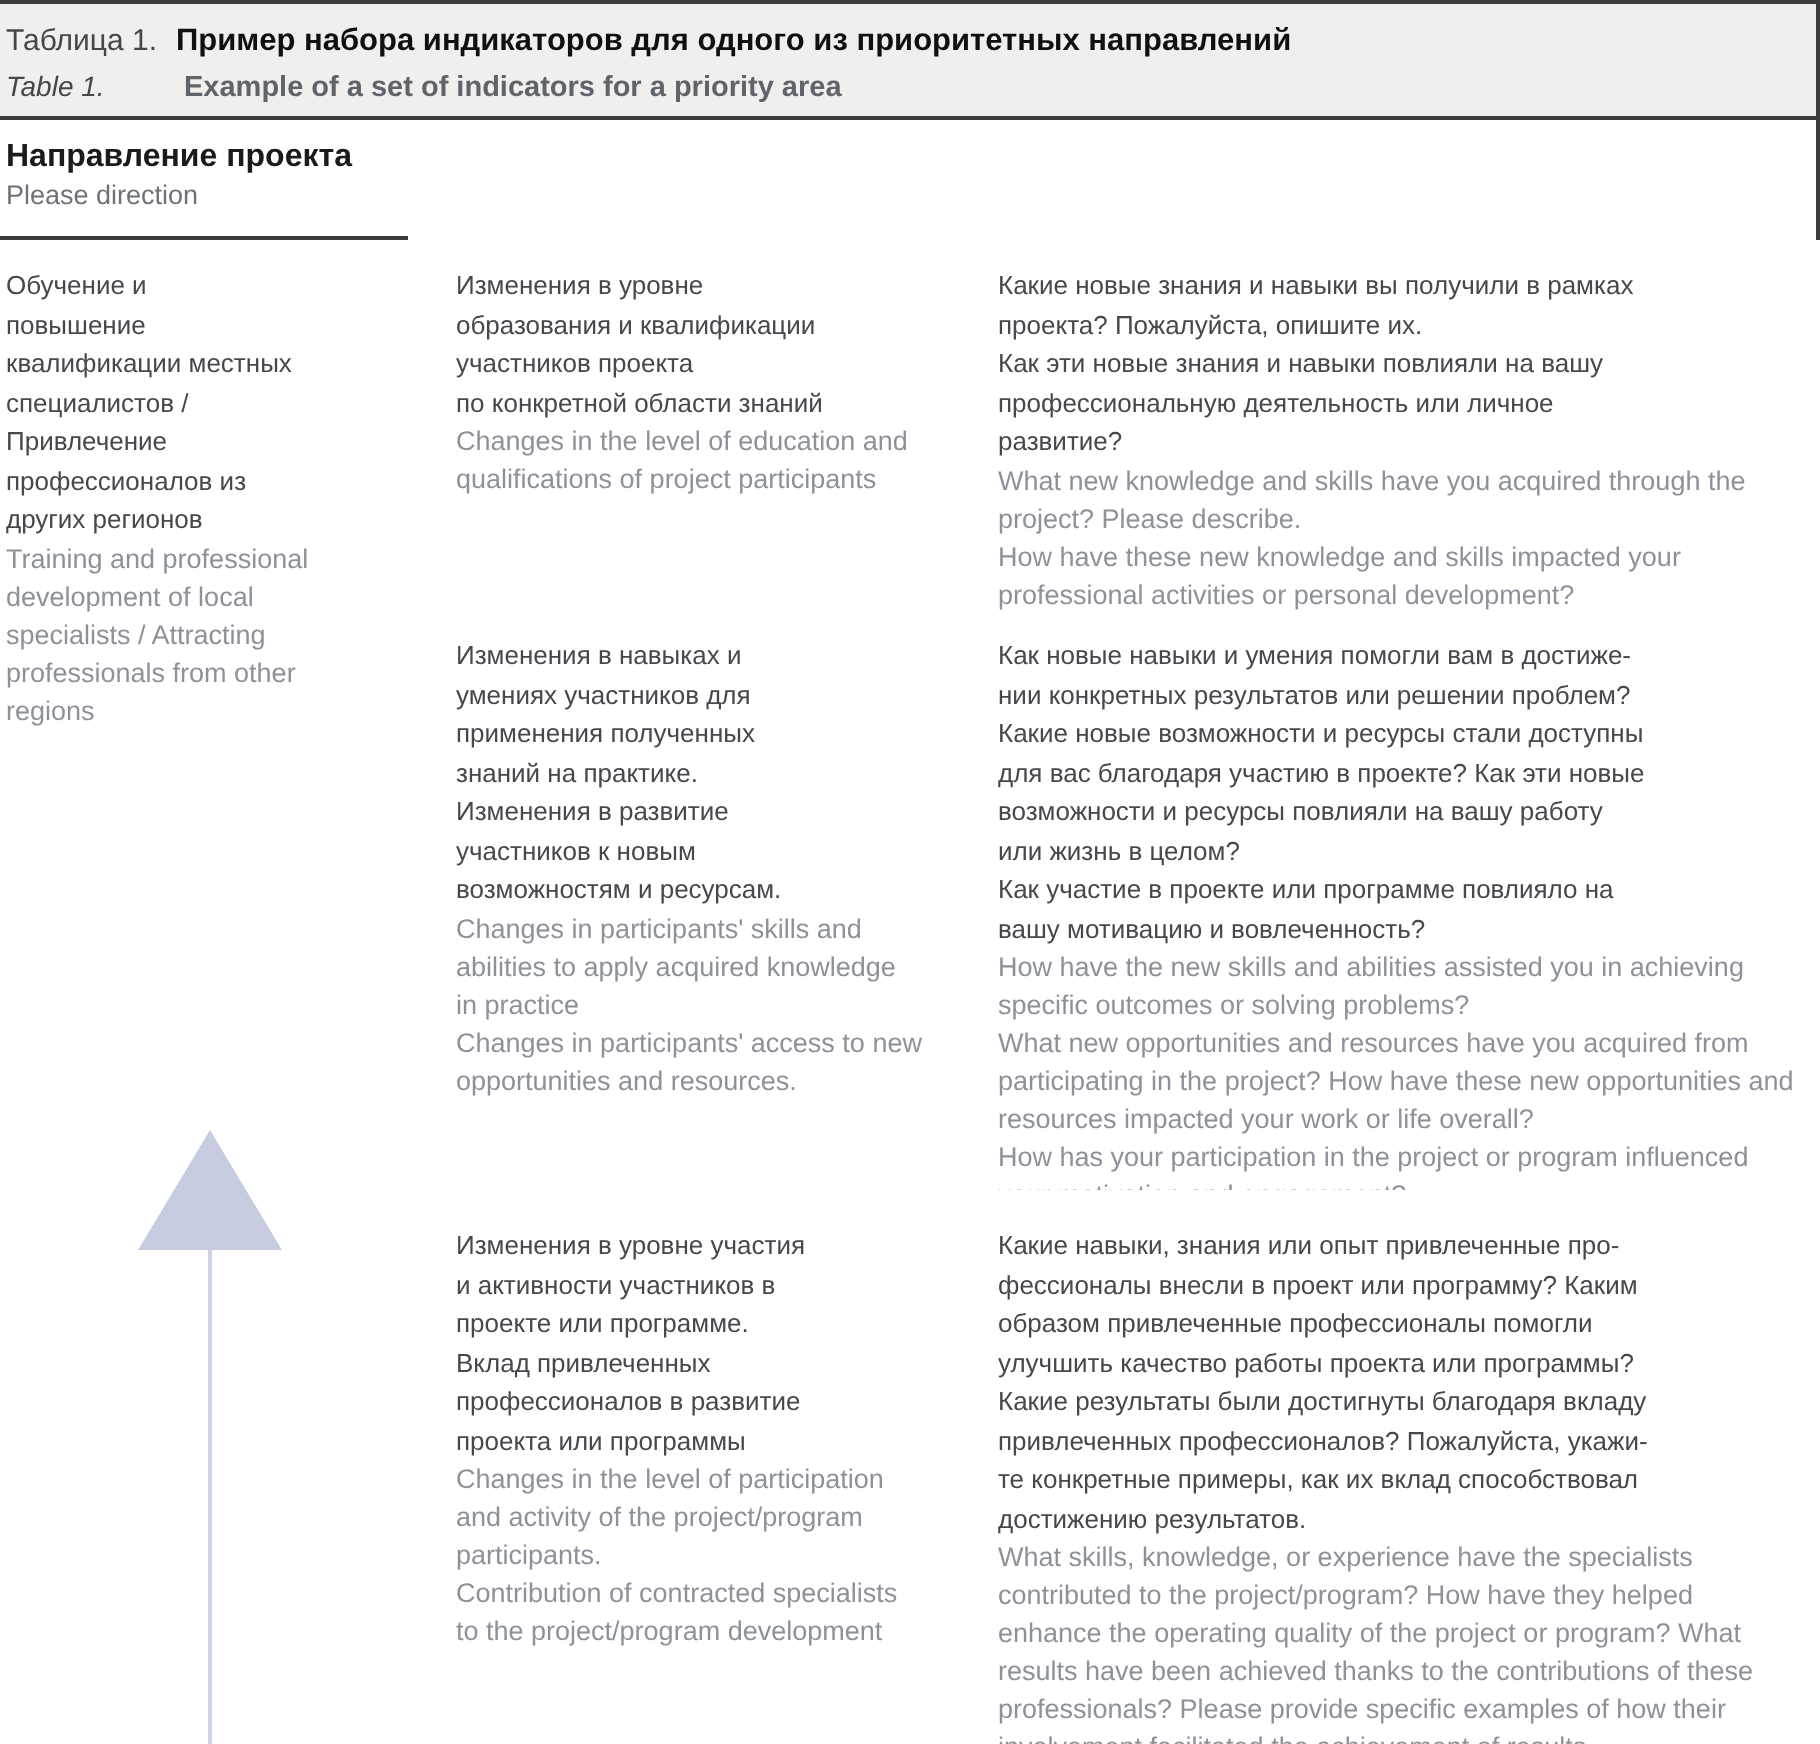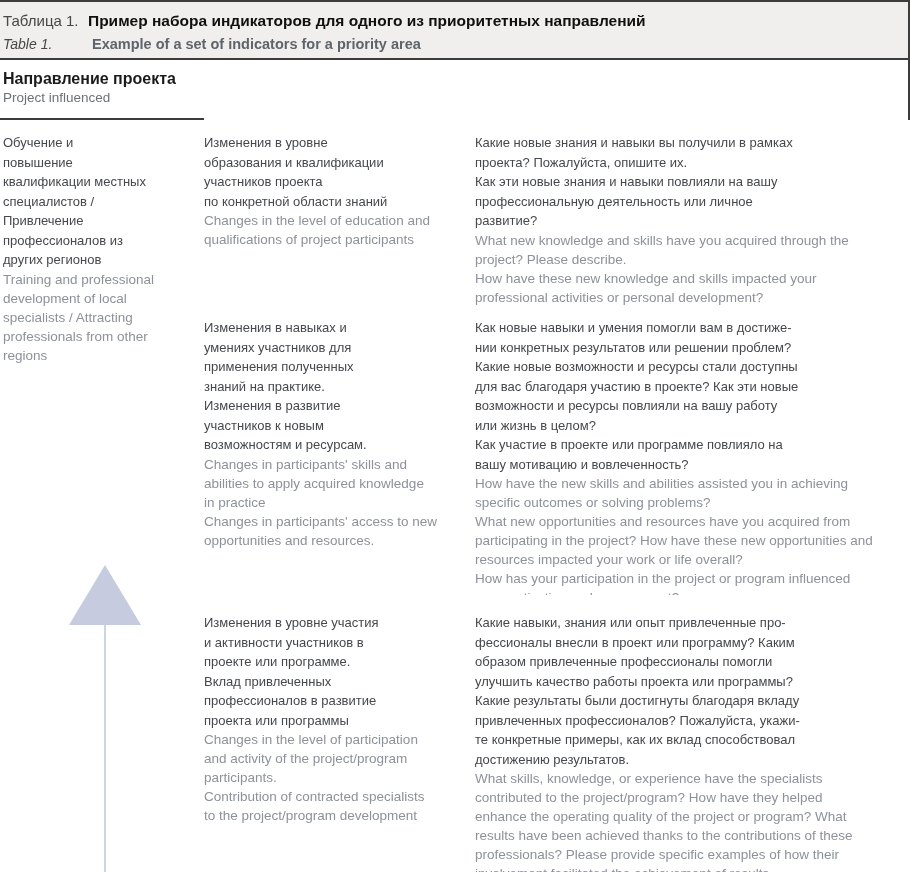--- a/index.html
+++ b/index.html
@@ -50,21 +50,21 @@
     overflow:hidden;
   }
   .th{
     border-bottom:2px solid var(--rule);
     padding-top:9px;
   }
   .th .ru-head{font-size:16px;font-weight:bold;color:var(--headRu);line-height:20px;}
   .th .en-head{font-size:13.5px;color:var(--headEn);line-height:18px;}
   .th.c1{padding-left:3px;}
 
-  .cell{padding-top:13px;overflow:hidden;}
+  .cell{padding-top:13px;overflow:hidden;margin-left:24px;}
   .cell.r3{padding-top:18px;}
   .ru-text{
     font-size:13px;color:var(--ruText);
     line-height:19.5px;white-space:pre-line;
   }
   .en-text{
     font-size:13.5px;color:var(--enText);
     line-height:19px;white-space:pre-line;
   }
 
@@ -99,21 +99,21 @@
     </div>
     <div class="caption-line">
       <span class="caption-label en">Table 1.</span><span class="caption-title-en">Example of a set of indicators for a priority area</span>
     </div>
   </div>
 
   <div class="table">
 
     <div class="th c1">
       <div class="ru-head">Направление проекта</div>
-      <div class="en-head">Project influenced</div>
+      <div class="en-head">Please direction</div>
     </div>
 
     <div class="dir-cell">
       <div class="ru-text">Обучение и
 повышение
 квалификации местных
 специалистов /
 Привлечение
 профессионалов из
 других регионов</div>

